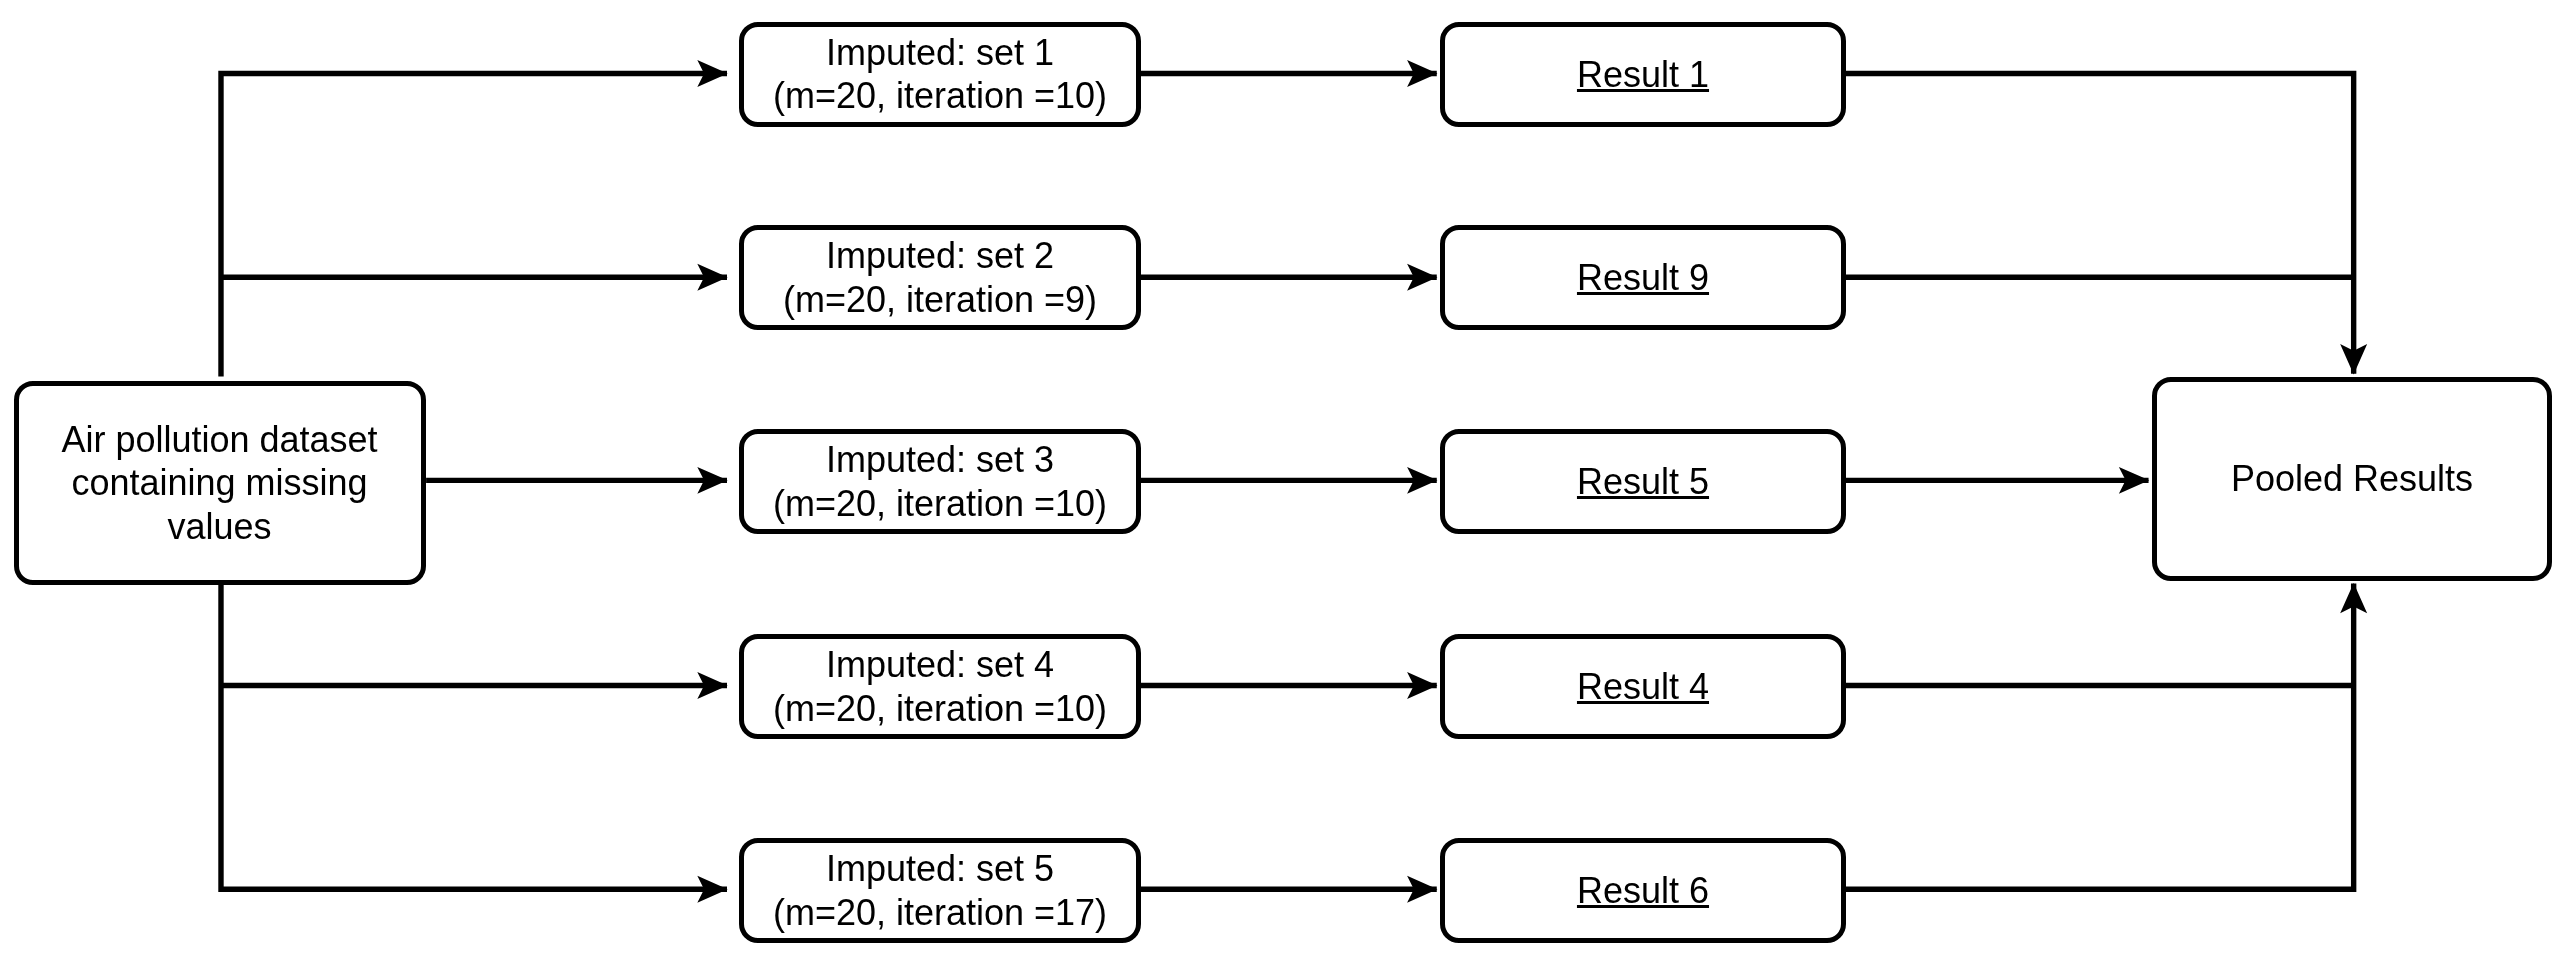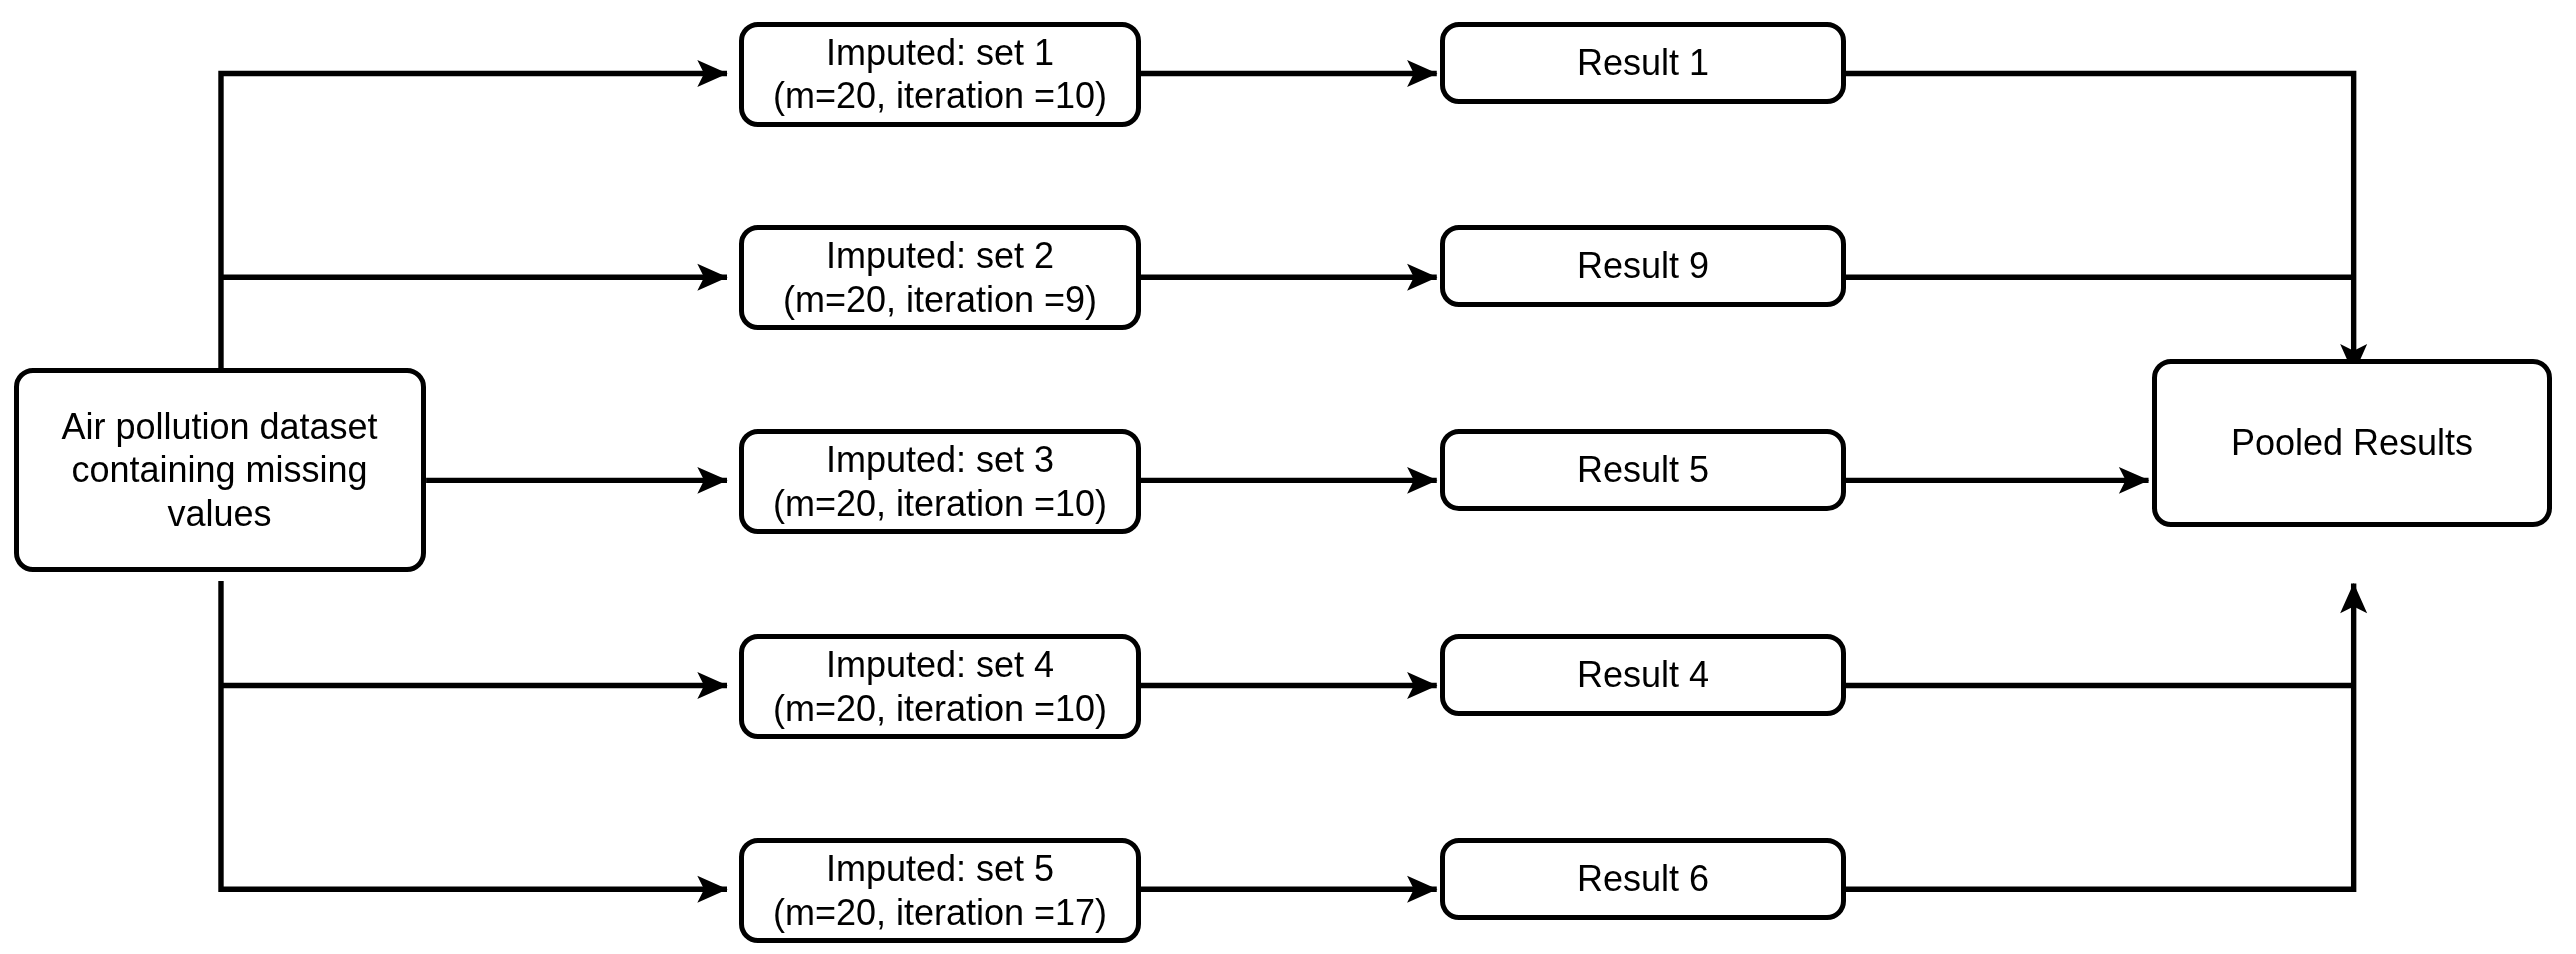--- a/index.html
+++ b/index.html
@@ -36,24 +36,24 @@
     border-radius: 19px;
     display: flex;
     align-items: center;
     justify-content: center;
     text-align: center;
     white-space: pre-line;
     font-size: 36px;
     line-height: 1.2;
     color: #000000;
   }
-  .box.source { left: 13.5px;   top: 368px; width: 412px; height: 204px; }
-  .box.pooled { left: 2152px; top: 359px; width: 400px; height: 168px; }
+  .box.source { left: 13.5px;   top: 381px; width: 412px; height: 204px; }
+  .box.pooled { left: 2152px; top: 377px; width: 400px; height: 204px; }
   .box.imputed { left: 730px; width: 402px; height: 105px; margin-left: 9px; }
-  .box.result  { left: 1440px; width: 406px; height: 82px; }
+  .box.result  { left: 1440px; width: 406px; height: 105px; text-decoration: underline; }
   .r1 { top: 21.6px;   }
   .r2 { top: 225px;  }
   .r3 { top: 429px;  }
   .r4 { top: 634px;  }
   .r5 { top: 838px; }
 </style>
 </head>
 <body>
 
 <div class="canvas">

